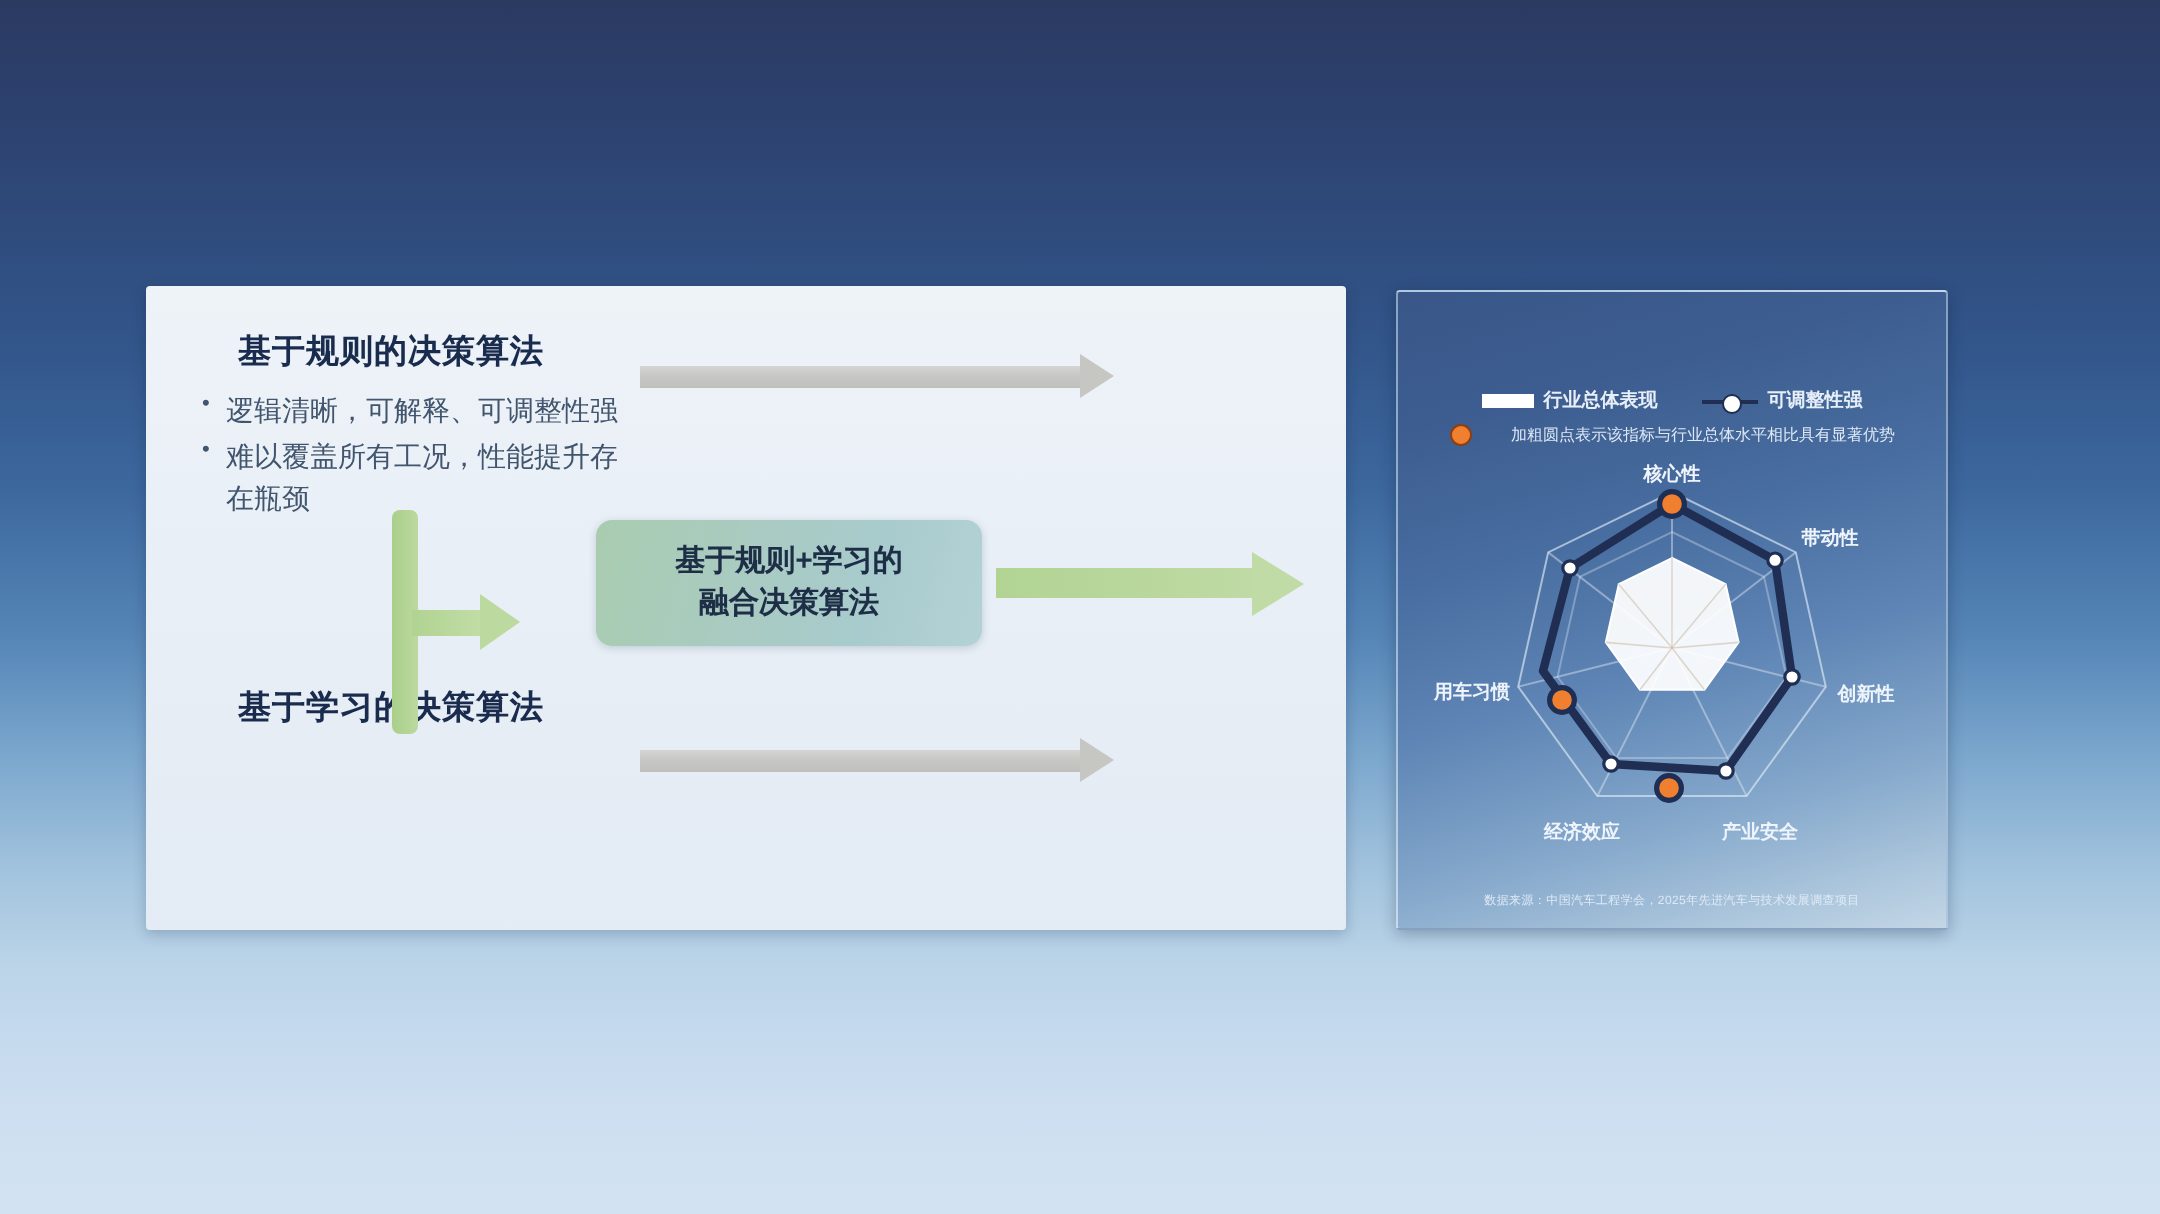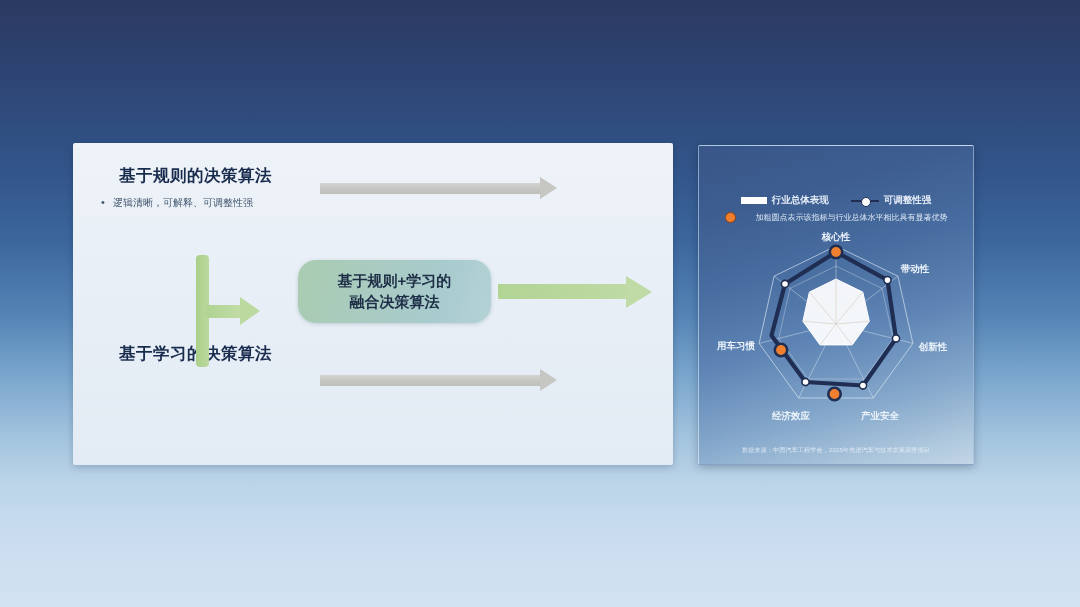--- a/index.html
+++ b/index.html
@@ -66,21 +66,21 @@
   .block-title {
     position: absolute;
     font-size: 16.5px;
     font-weight: bold;
     color: #1a2c4e;
     letter-spacing: 0.5px;
     white-space: nowrap;
   }
   .bullets {
     position: absolute;
-    font-size: 10px;
+    font-size: 14px;
     color: #41556e;
     line-height: 1.55;
     width: 215px;
   }
   .bullets .li {
     position: relative;
     padding-left: 13px;
     margin-bottom: 1px;
   }
   .bullets .li:before {
@@ -133,21 +133,21 @@
     border-top: 14px solid transparent;
     border-bottom: 14px solid transparent;
     border-left: 20px solid #bcd99f;
   }
 
   
   #fusion-box {
     position: absolute;
     left: 298px; top: 260px;
     width: 193px; height: 63px;
-    border-radius: 18px;
+    border-radius: 8px;
     background: linear-gradient(105deg, #a9ccb0 0%, #a9cbc2 40%, #a8cbcd 70%, #b4d2d6 100%);
     box-shadow: 0 1px 4px rgba(20,50,60,0.18);
     display: flex;
     align-items: center;
     justify-content: center;
   }
   #fusion-text {
     font-size: 15px;
     font-weight: bold;
     color: #1d2e46;
@@ -294,20 +294,21 @@
 <body>
 
 <div id="slide">
 
 
   <div id="left-card">
 
     <div class="block-title" style="left:46px; top:22px;text-align:right;">基于规则的决策算法</div>
     <div class="bullets" style="left:27px; top:52px;">
       <div class="li">逻辑清晰，可解释、可调整性强</div>
+      <div class="li">难以覆盖所有工况，性能提升存在瓶颈</div>
     </div>
     <div class="gray-arrow" style="left:247px; top:40px; width:220px;"></div>
 
     <div class="block-title" style="left:46px; top:200px;">基于学习的决策算法</div>
     <div class="gray-arrow" style="left:247px; top:232px; width:220px;"></div>
   </div>
 
   <div id="fork">
     <div class="v"></div>
     <div class="h"></div>

